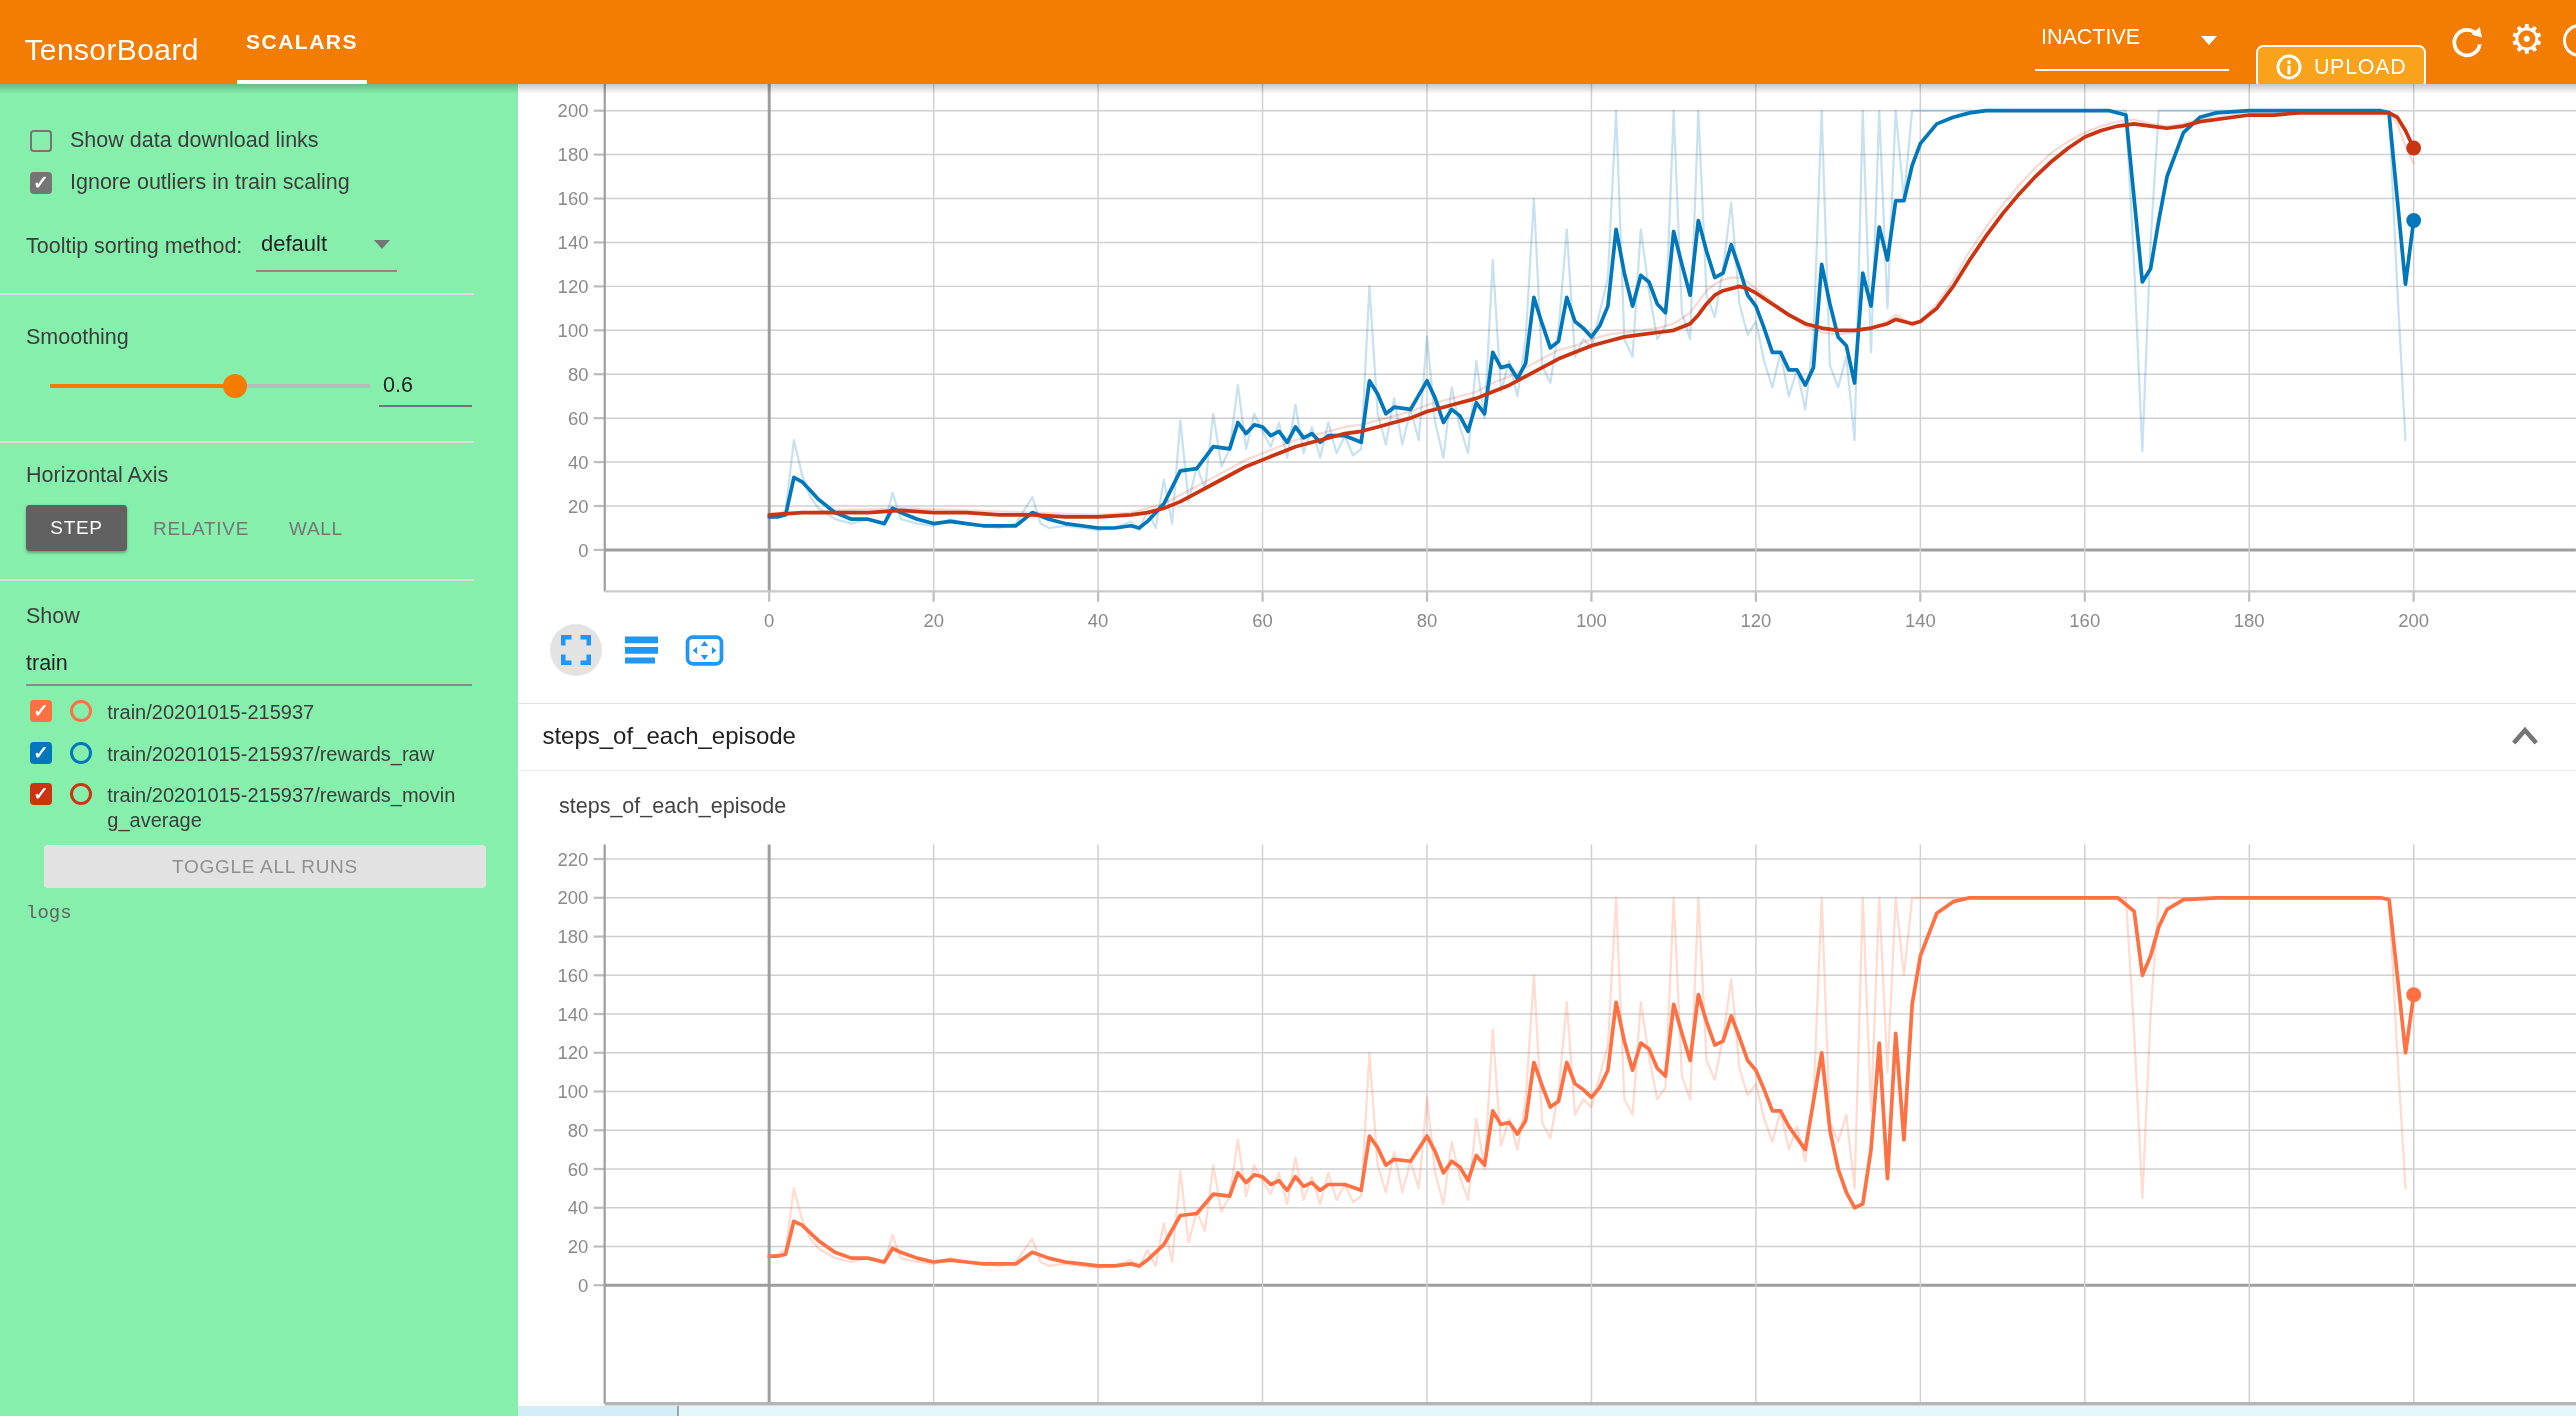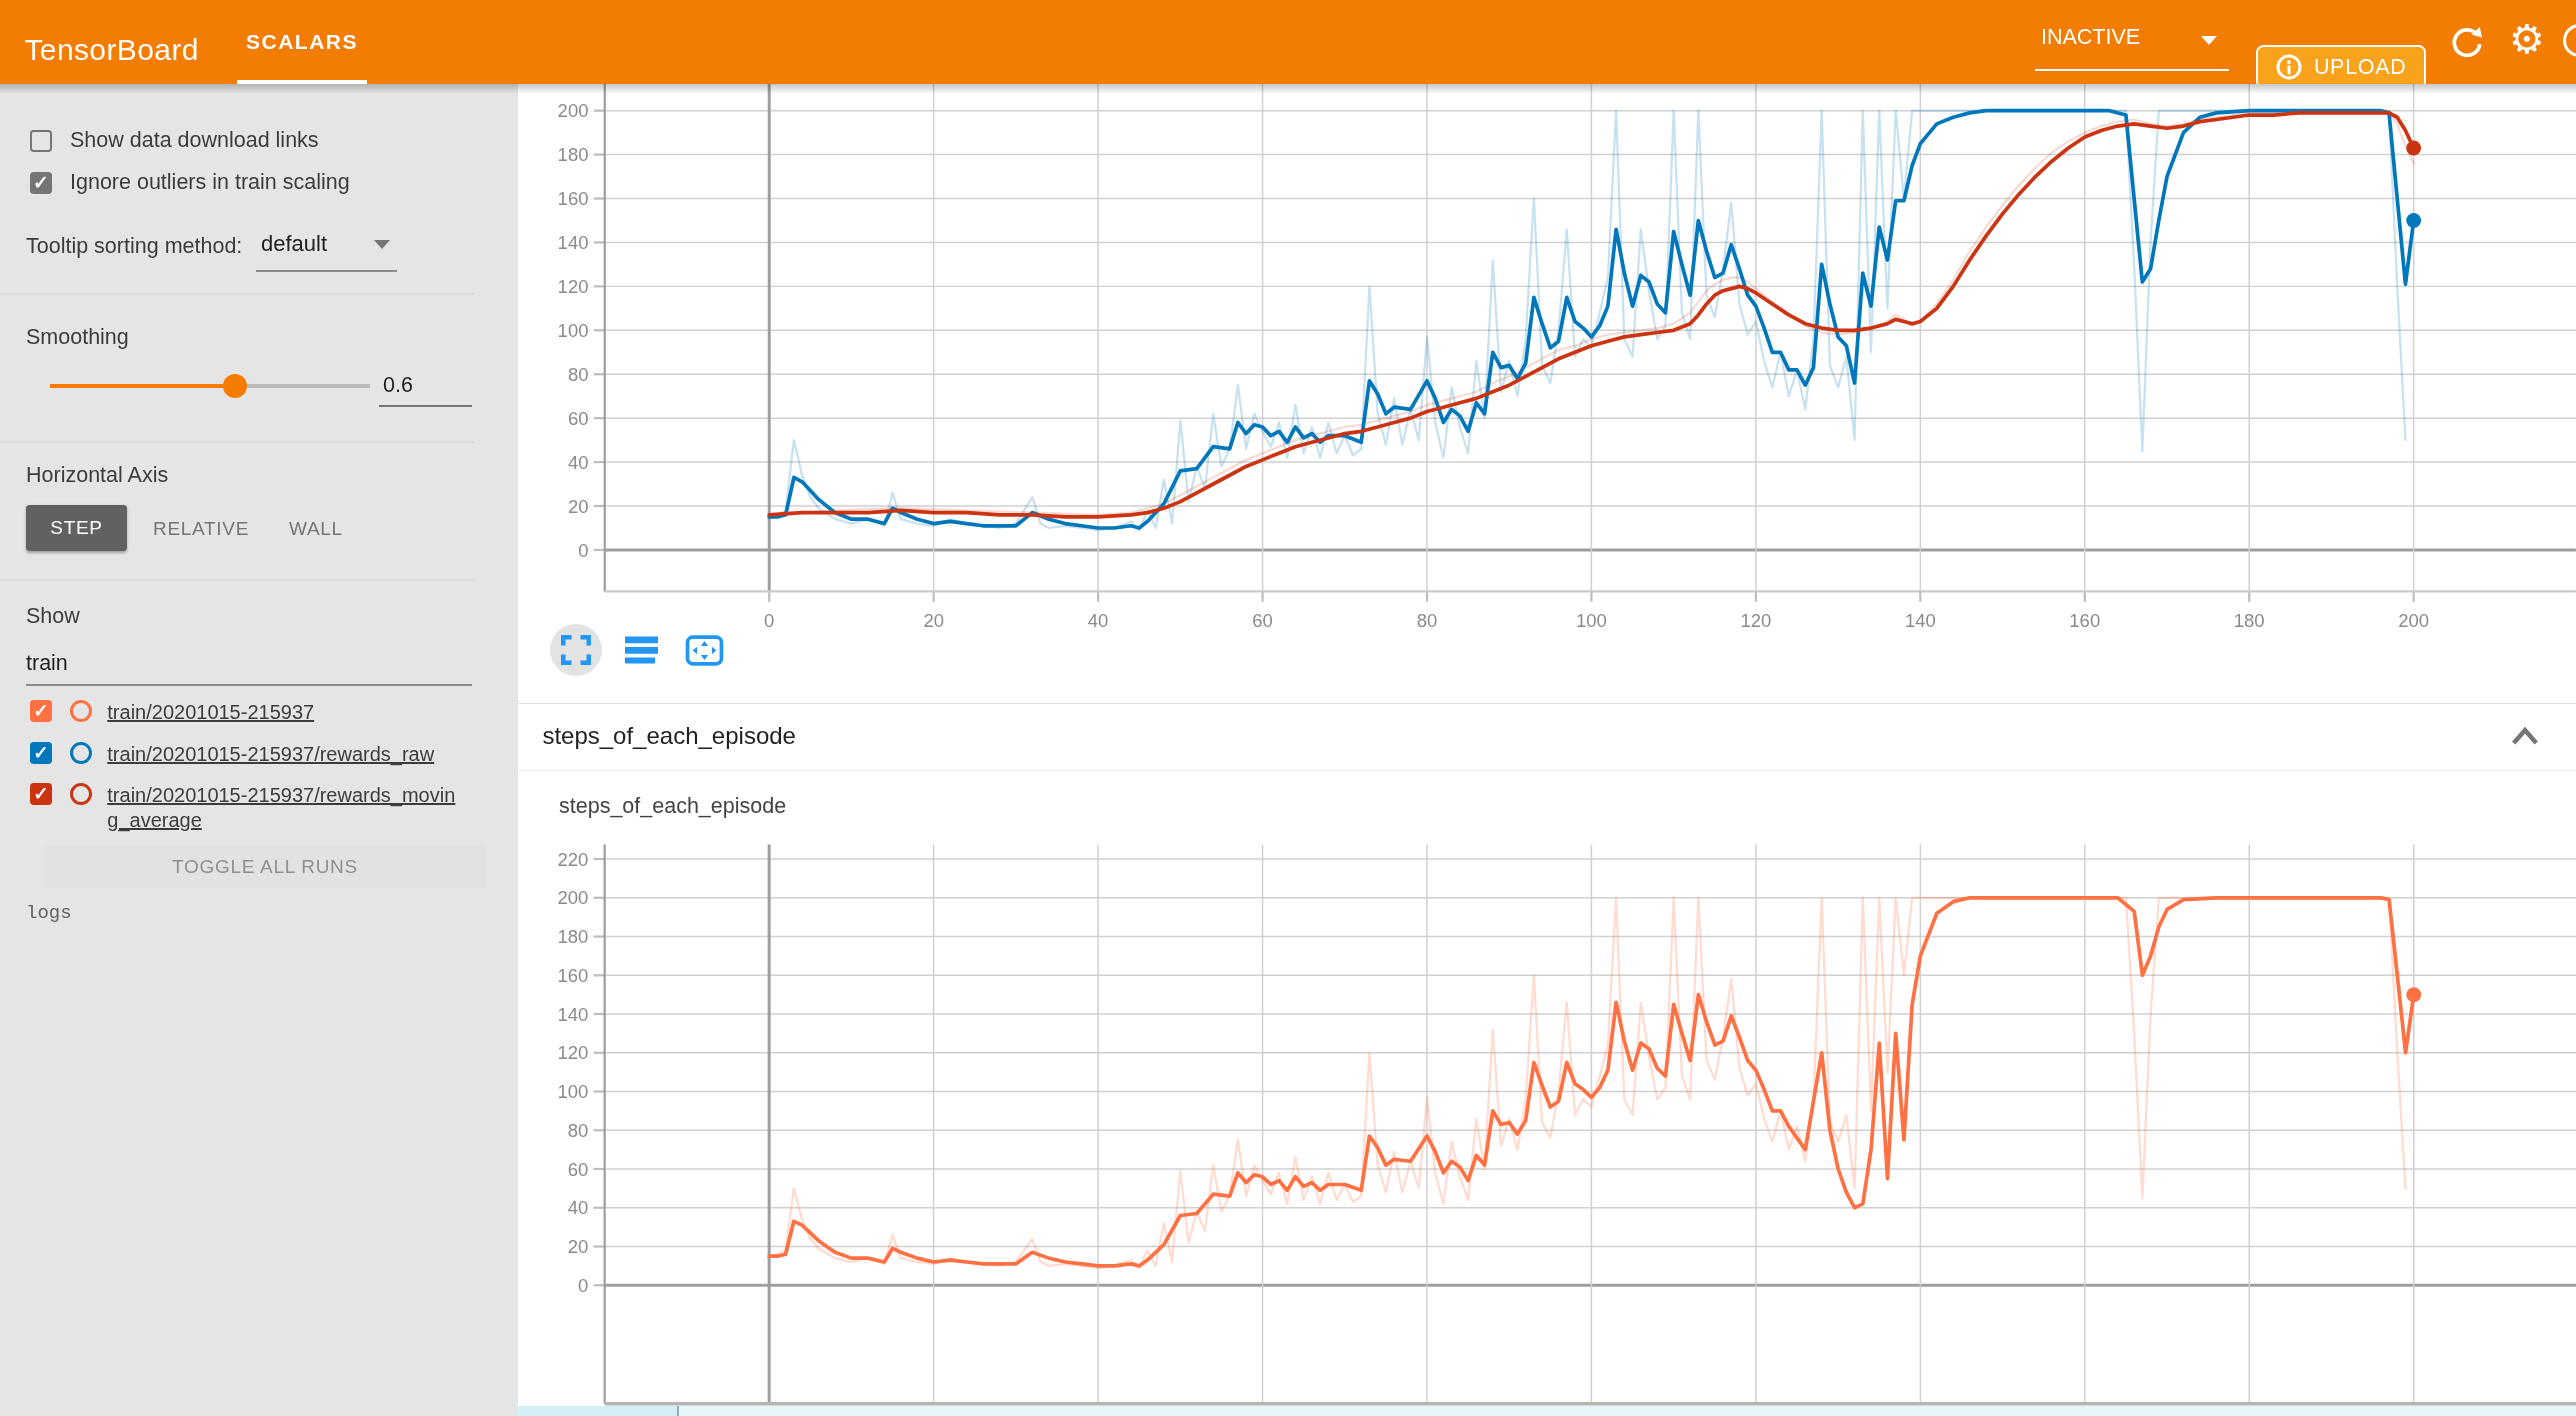--- a/index.html
+++ b/index.html
@@ -18,38 +18,38 @@
   #inactive{left:2035px;top:0;width:194px;height:84px;color:#fff;font-size:21.5px;}
   #inactive .txt{position:absolute;left:6px;top:25px;}
   #inactive .tri{position:absolute;right:12px;top:36px;width:0;height:0;
       border-left:8.1px solid transparent;border-right:8.1px solid transparent;border-top:9.6px solid #fff;}
   #inactive .ul{position:absolute;left:0;bottom:13.3px;width:100%;height:2.2px;background:#fff;}
   #upload-btn{left:2256px;top:17px;width:170px;height:44px;background:#f9a21b;border:2.2px solid #fff;
       border-radius:7.4px;box-sizing:border-box;display:flex;align-items:center;justify-content:center;
       gap:10.4px;color:#fff;font-size:21.5px;letter-spacing:0.7px;margin-top:28px;}
   .hdr-ic{color:#fff;}
   
-  #sidebar{left:0;top:84px;width:518px;height:1332px;background:#e5e5e5;}
+  #sidebar{left:0;top:84px;width:518px;height:1332px;background:#86efac;}
   .sb-txt{color:#3c3c3c;font-size:21.5px;}
   .cb{width:22px;height:22px;border-radius:3.7px;box-sizing:border-box;display:flex;
       align-items:center;justify-content:center;}
   .cb.unchecked{border:2.2px solid #757575;background:transparent;}
   .cb.checked{background:#757575;}
   .cb .mark{color:#fff;font-size:19px;font-weight:bold;line-height:1;}
   .divider{left:0;width:474px;height:1.5px;background:#dcdcdc;}
   .tri-gray{width:0;height:0;border-left:8.1px solid transparent;border-right:8.1px solid transparent;
       border-top:9.6px solid #757575;}
   .seg-btn{background:#616161;color:#fff;border-radius:3.7px;display:flex;align-items:center;
       justify-content:center;font-size:19px;letter-spacing:0.7px;box-shadow:0 1.5px 3px rgba(0,0,0,.3);}
   .seg-lbl{color:#757575;font-size:19px;letter-spacing:0.7px;}
   .run-row{position:absolute;left:30px;display:flex;align-items:flex-start;}
   .run-cb{width:22px;height:22px;border-radius:3.7px;flex:0 0 auto;display:flex;align-items:center;
       justify-content:center;color:#fff;font-size:18.5px;font-weight:bold;}
   .run-circ{width:16.3px;height:16.3px;border-radius:50%;border:3.7px solid;flex:0 0 auto;margin-left:18px;}
-  .run-lbl{margin-left:15px;font-size:20px;color:#3c3c3c;line-height:1.25;max-width:356px;word-break:break-all;text-decoration:underline;}
+  .run-lbl{margin-left:15px;font-size:20px;color:#3c3c3c;line-height:1.25;max-width:356px;word-break:break-all;}
   #toggle-all{left:26px;top:761px;width:442px;height:43px;background:#e2e2e2;border-radius:3.7px;
       display:flex;align-items:center;justify-content:center;color:#8f8f8f;font-size:19px;letter-spacing:0.7px;margin-left:18px;}
   
   .chart-svg{position:absolute;left:518px;}
   #toolbar{left:550px;top:624px;display:flex;align-items:center;gap:19px;}
   .tool{width:52px;height:52px;display:flex;align-items:center;justify-content:center;border-radius:50%;}
   .tool.hover{background:#e3e3e3;}
   #sec-divider{left:518px;top:703px;width:2058px;height:1.5px;background:#e0e0e0;}
   #sec-header{left:518px;top:704px;width:2058px;height:67px;background:#fff;}
   #sec-title{position:absolute;left:24.4px;top:18px;font-size:24px;color:#212121;}

